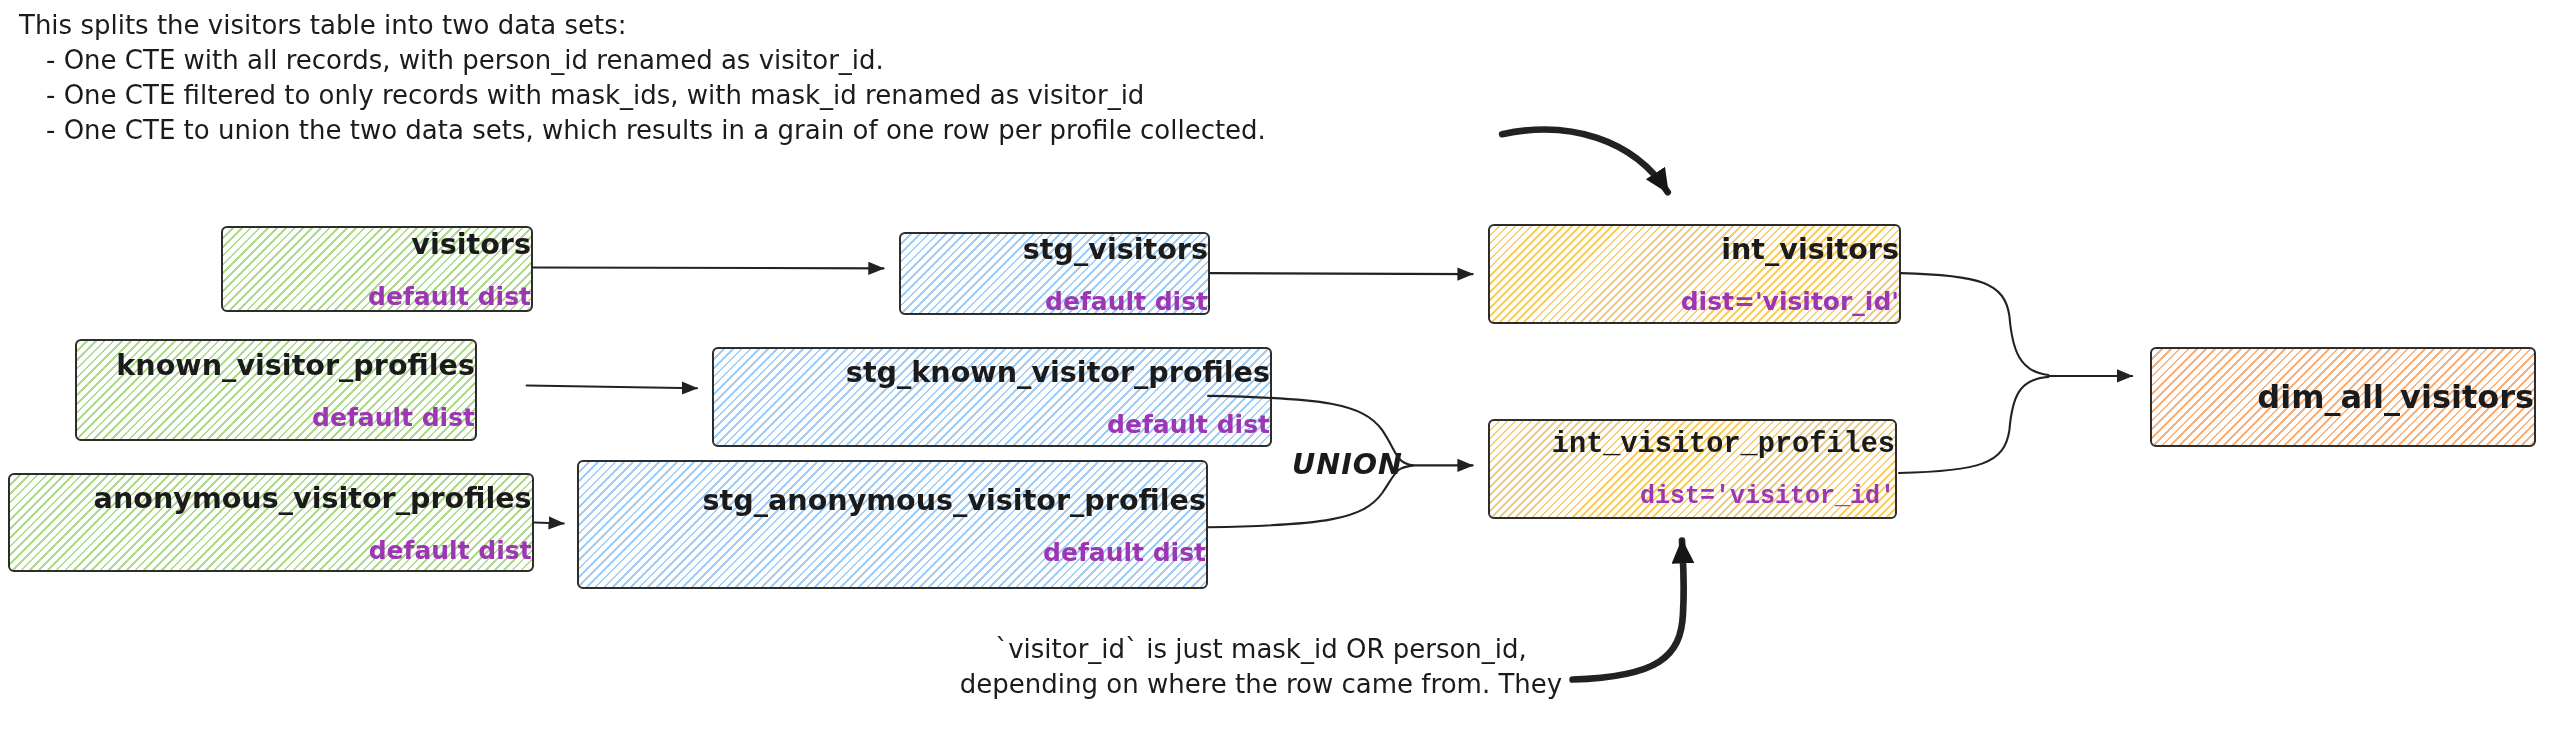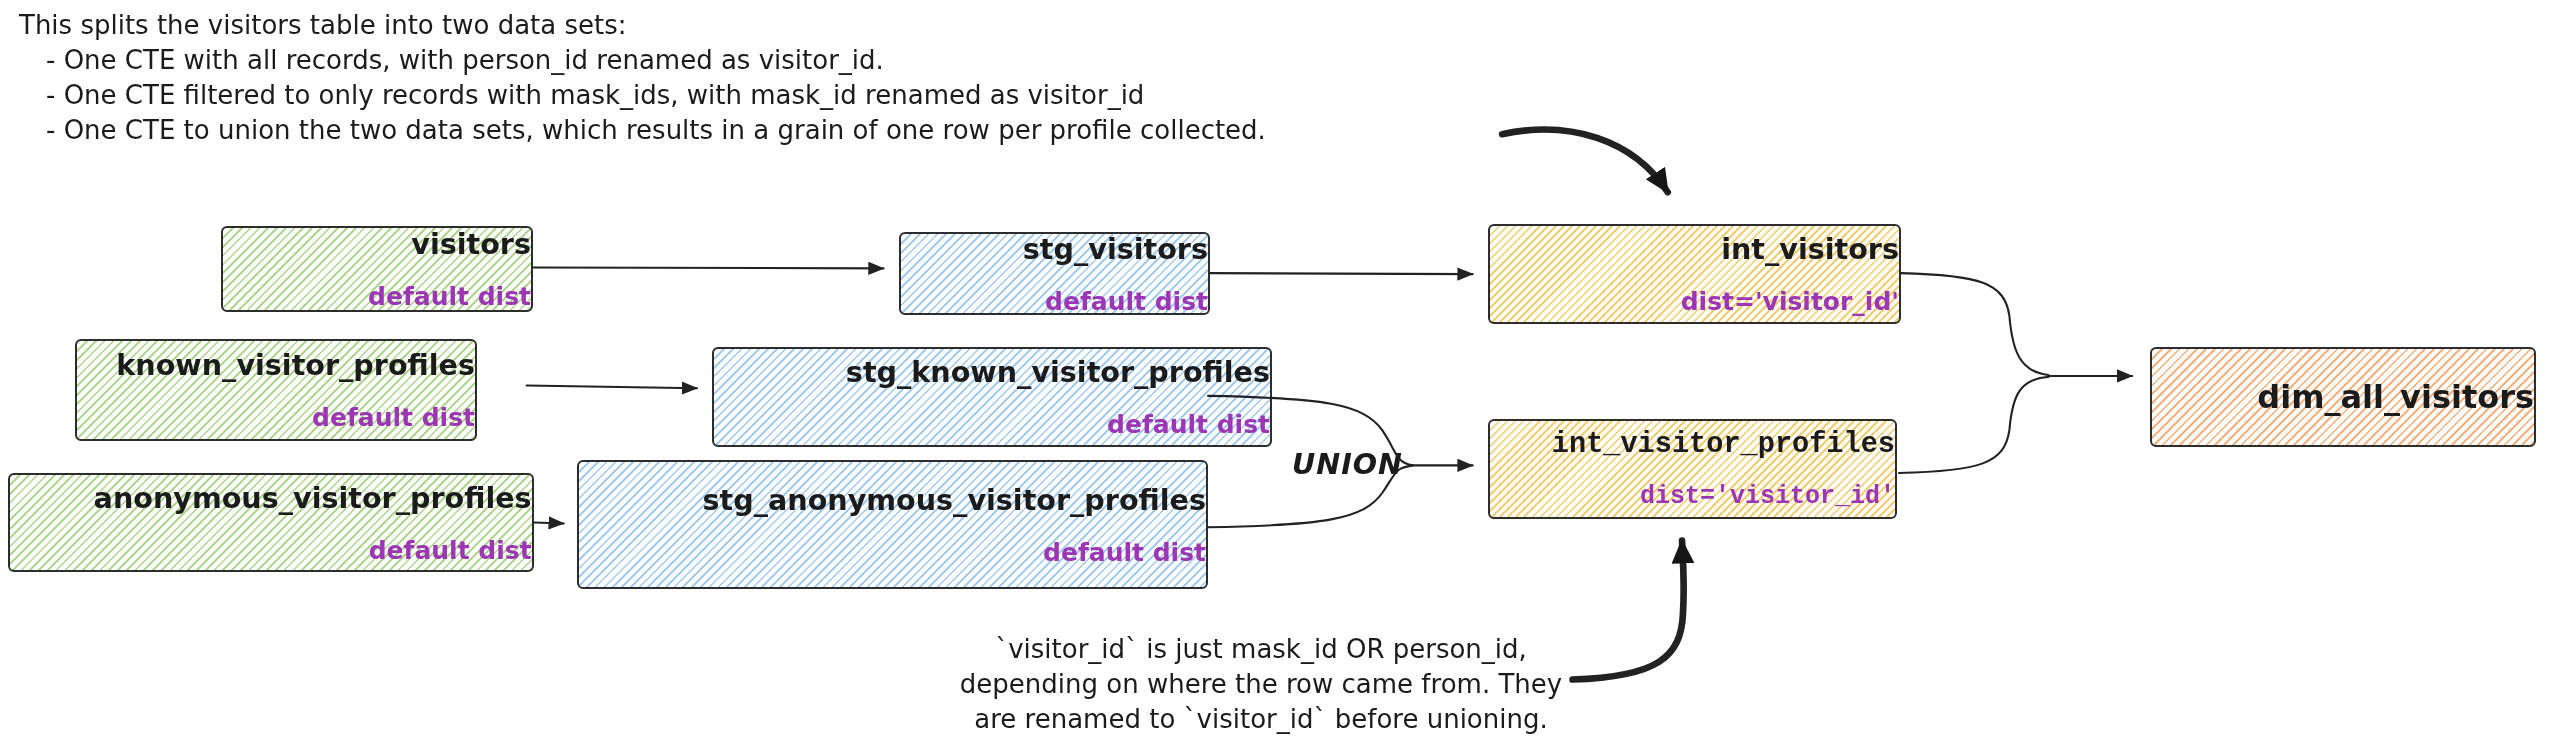--- a/index.html
+++ b/index.html
@@ -59,21 +59,20 @@
   <div class="annotation annotation-top">
     <div class="line">This splits the visitors table into two data sets:</div>
     <div class="line indent">- One CTE with all records, with person_id renamed as visitor_id.</div>
     <div class="line indent">- One CTE filtered to only records with mask_ids, with mask_id renamed as visitor_id</div>
     <div class="line indent">- One CTE to union the two data sets, which results in a grain of one row per profile collected.</div>
   </div>
 
   <div class="annotation annotation-bottom">
     <div class="line">`visitor_id` is just mask_id OR person_id,</div>
     <div class="line">depending on where the row came from. They</div>
-    <div class="line">are renamed to `visitor_id` before unioning.</div>
   </div>
 
   <div class="union-label">UNION</div>
 
   <div class="node green node-visitors">
     <div class="node-title">visitors</div>
     <div class="node-subtitle">default dist</div>
   </div>
   <div class="node green node-known">
     <div class="node-title">known_visitor_profiles</div>

